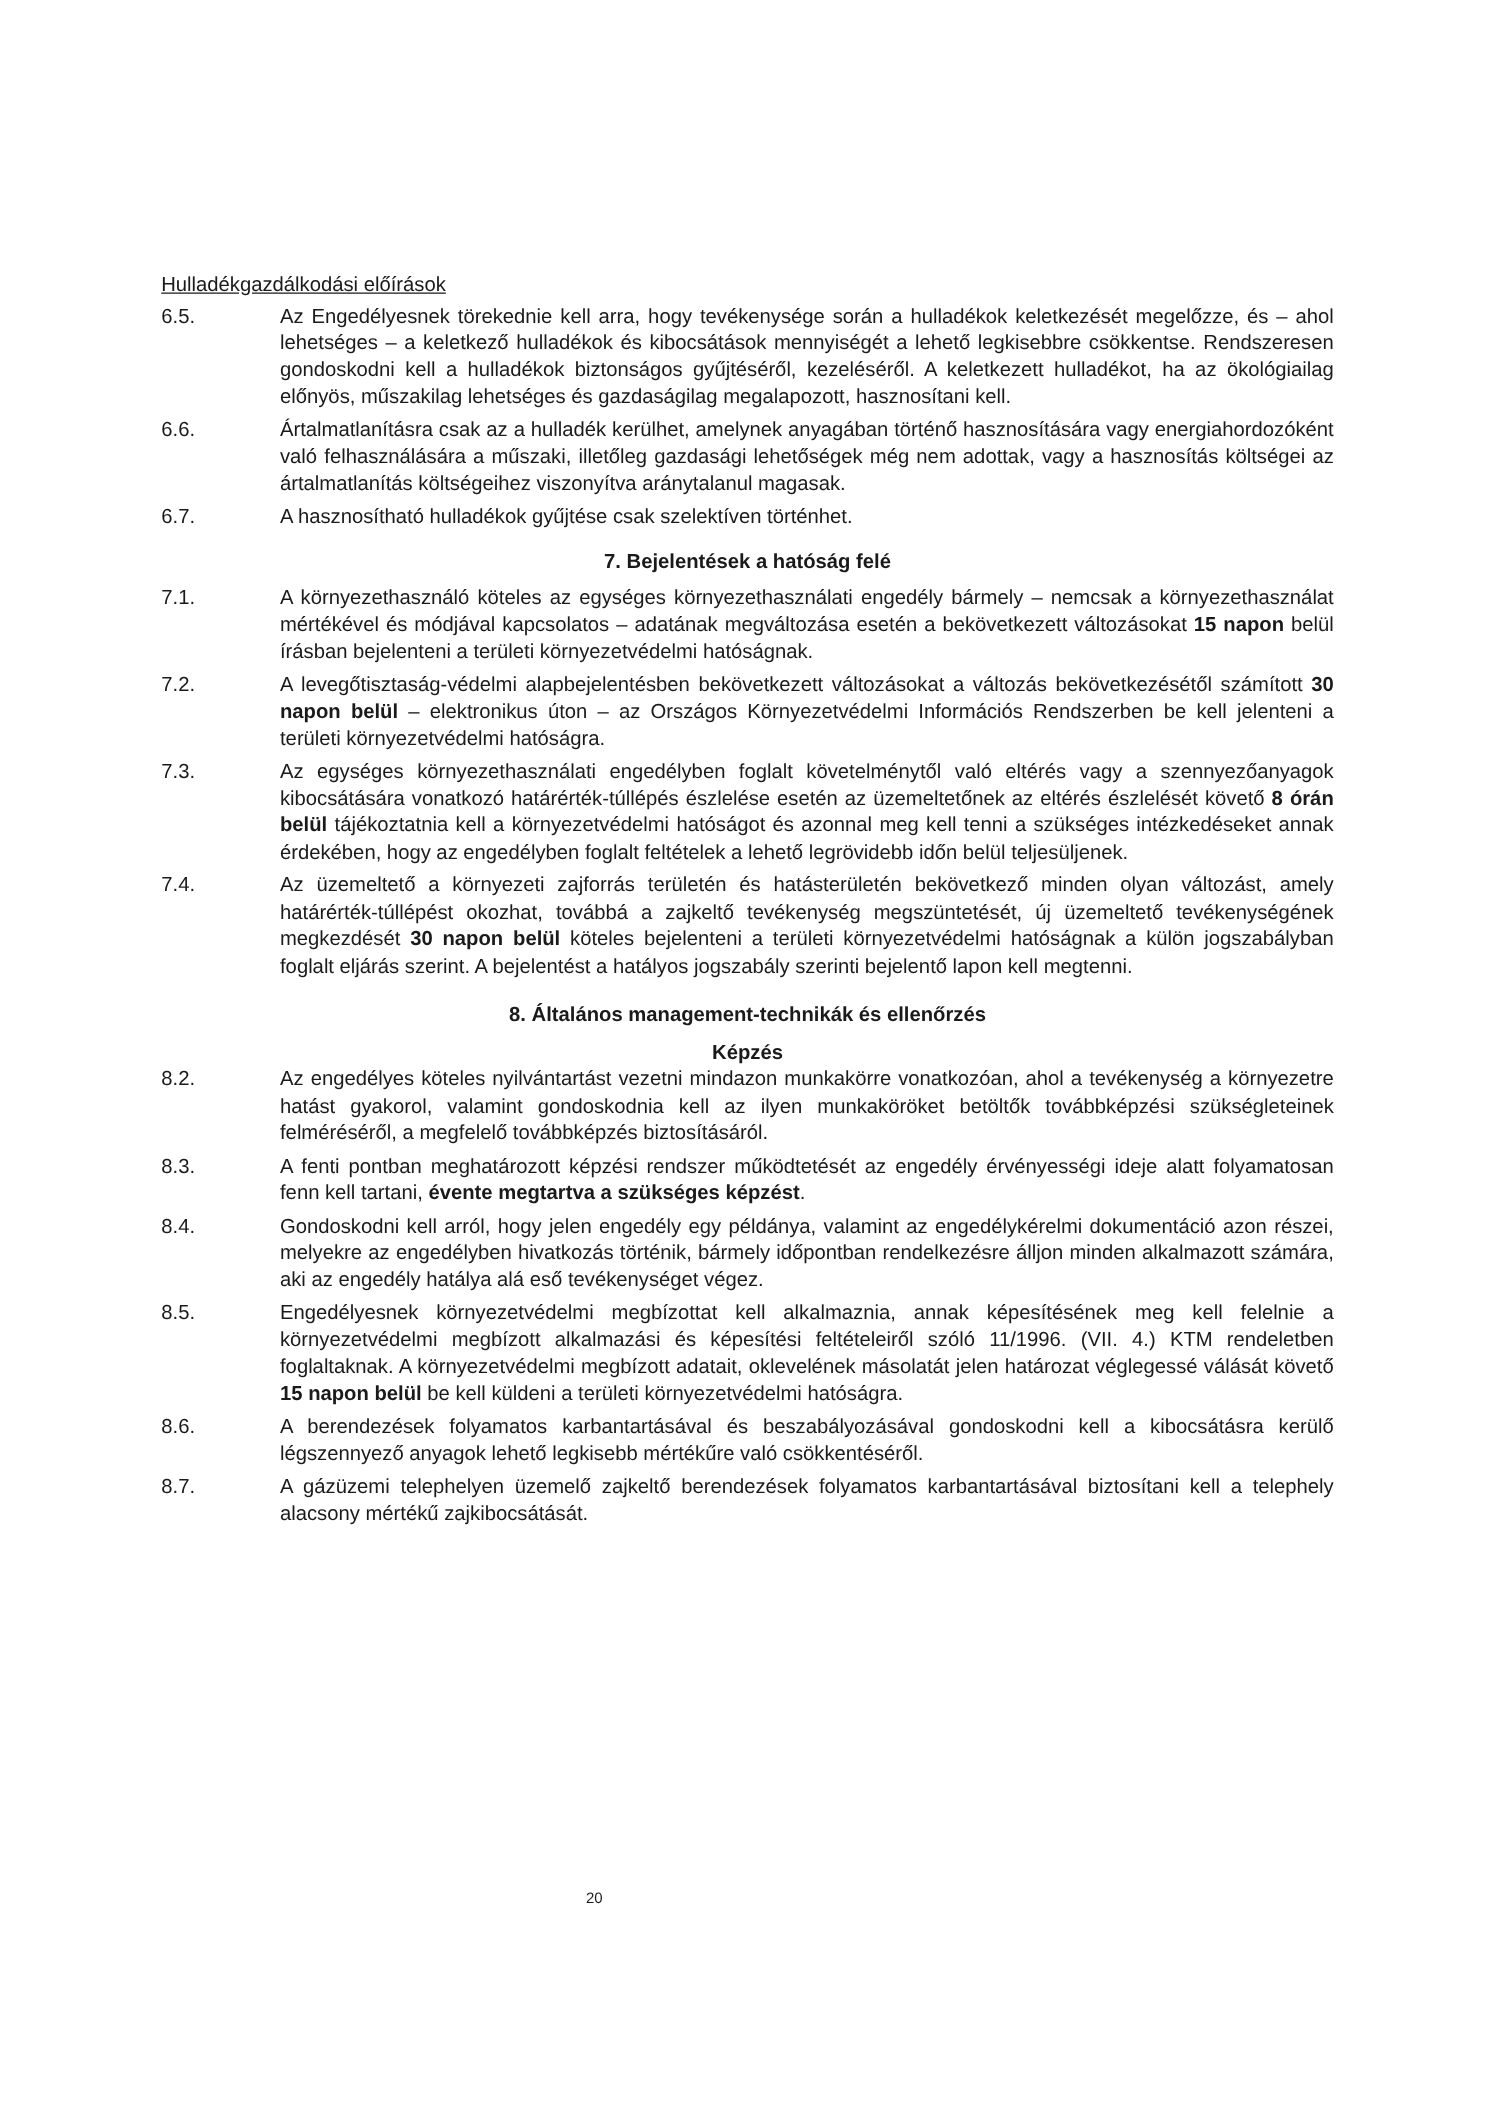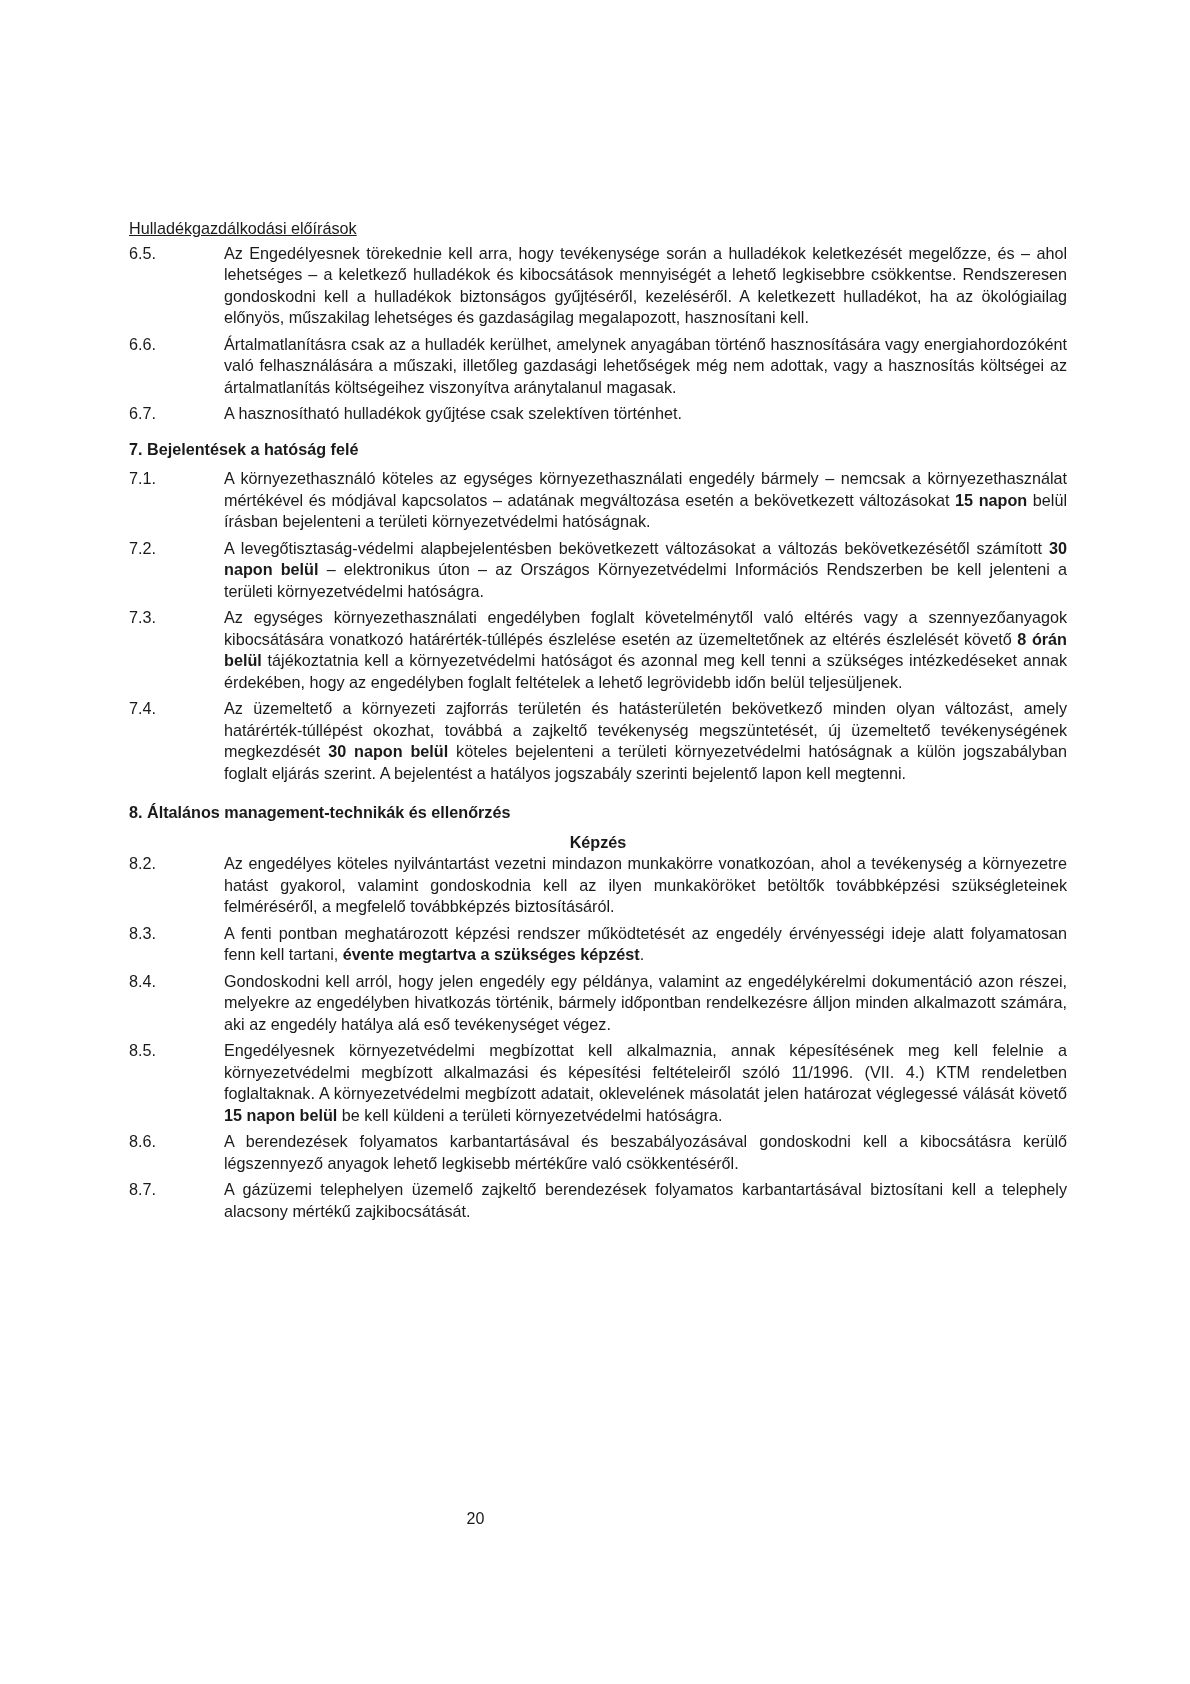--- a/index.html
+++ b/index.html
@@ -6,24 +6,24 @@
     body {
       width: 1190px; height: 1684px; position: relative; overflow: hidden;
       font-family: "Liberation Sans", sans-serif; color: #1a1a1a;
       font-size: 16.2px; line-height: 21.5px;
     }
     .page { position: absolute; left: 129px; top: 218px; width: 938px; }
     .subhead-u { text-decoration: underline; margin-bottom: 3px; }
     .item { display: flex; text-align: justify; margin-bottom: 5px; gap: 36px; }
     .item .num { width: 59px; flex: 0 0 59px; }
     .item .txt { flex: 1; text-align: justify; }
-    .section-title { font-weight: bold; margin-top: 14px; margin-bottom: 8px; }
+    .section-title { font-weight: bold; margin-top: 14px; margin-bottom: 8px; text-align: center; }
     .sub-title { font-weight: bold; margin-top: 14px; margin-bottom: 0px; }
     b { font-weight: bold; }
-    .page-number { position: absolute; top: 1508px; left: 0; width: 951px; text-align: center; font-size: 16px; }
+    .page-number { position: absolute; top: 1508px; left: 0; width: 951px; text-align: center; font-size: 12px; }
   </style>
 </head>
 <body>
 
 <div class="page">
   <div class="subhead-u">Hulladékgazdálkodási előírások</div>
   <div>
       <div class="item">
         <div class="num">6.5.</div>
         <div class="txt"><span>Az Engedélyesnek törekednie kell arra, hogy tevékenysége során a hulladékok keletkezését megelőzze, és – ahol lehetséges – a keletkező hulladékok és kibocsátások mennyiségét a lehető legkisebbre csökkentse. Rendszeresen gondoskodni kell a hulladékok biztonságos gyűjtéséről, kezeléséről. A keletkezett hulladékot, ha az ökológiailag előnyös, műszakilag lehetséges és gazdaságilag megalapozott, hasznosítani kell.</span></div>

